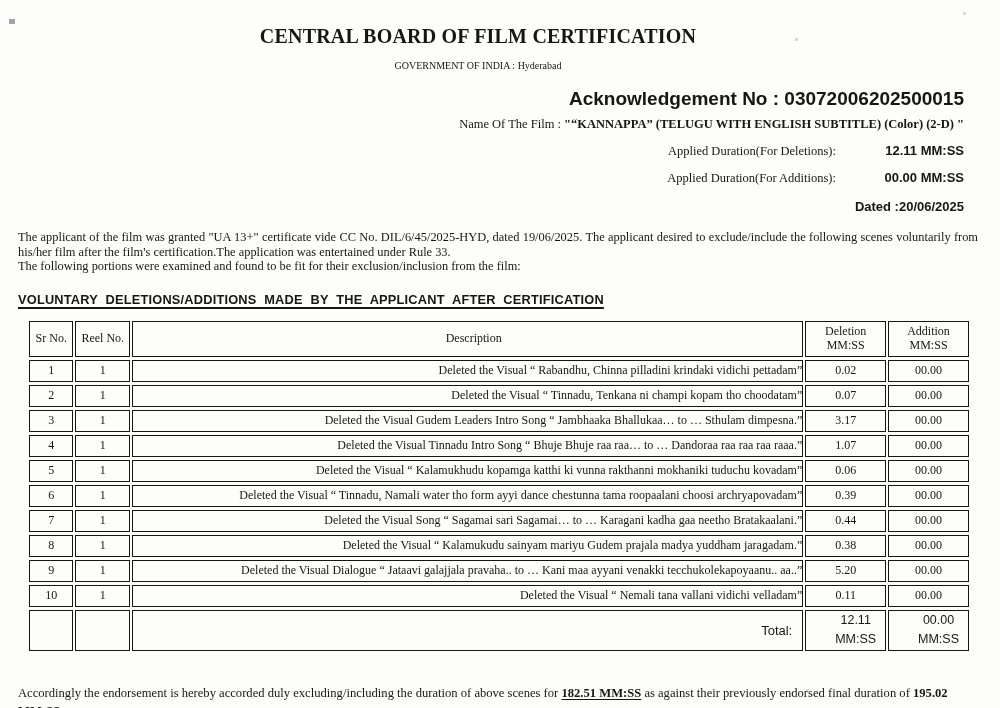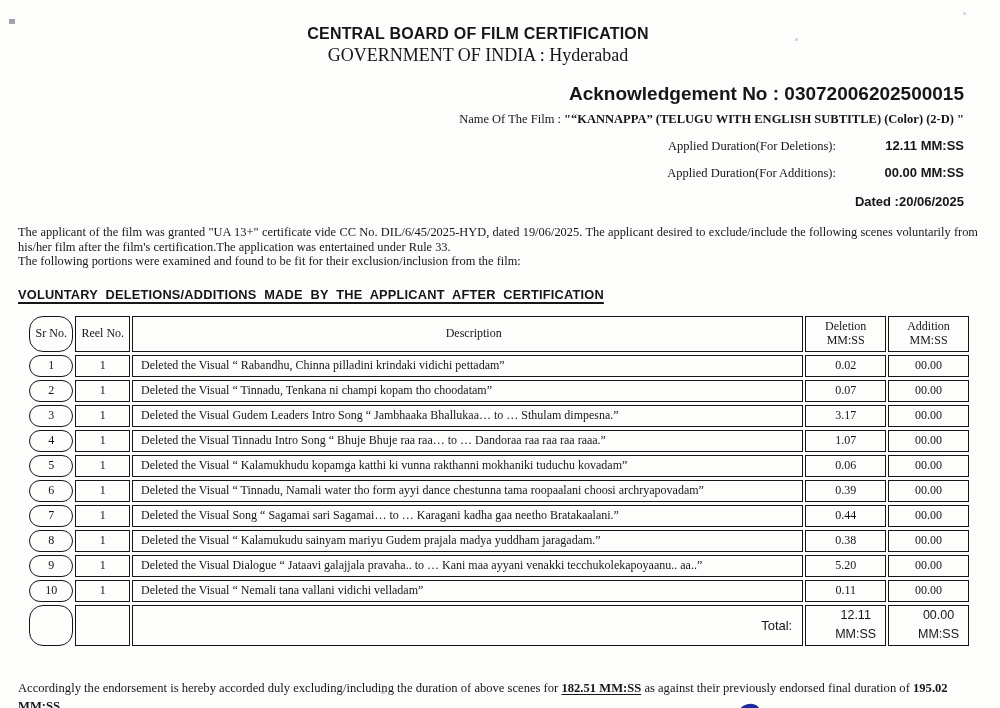--- a/index.html
+++ b/index.html
@@ -8,22 +8,22 @@
     background:#fdfdfc;
     color:#161616;
     font-family:"Liberation Serif", serif;
     position:relative;
     overflow:hidden;
   }
   .page { width:1000px; height:708px; position:relative; padding:25px 22px 0 18px; }
 
   
   .hdr { text-align:center; margin-right:40px; }
-  .hdr-title { font-family:Liberation Sans, sans-serif; font-weight:bold; font-size:16px; letter-spacing:.2px; }
-  .hdr-sub { font-size:18px; margin-top:2px; }
+  .hdr-title { font-family:Liberation Serif, serif; font-weight:bold; font-size:20px; letter-spacing:.2px; }
+  .hdr-sub { font-size:10px; margin-top:12px; }
 
   
   .meta { text-align:right; margin-top:17px; padding-right:14px; }
   .ack { font-family:"Liberation Sans", sans-serif; font-weight:bold; font-size:19px; }
   .film-line { font-size:12.5px; margin-top:7px; }
   .film-name { font-weight:bold; }
   .dur-line { display:flex; justify-content:flex-end; align-items:baseline; margin-top:11px; }
   .dur-label { font-size:12.5px; }
   .dur-value { font-family:"Liberation Sans", sans-serif; font-weight:bold; font-size:13px; width:128px; text-align:right; }
   .dated { font-family:Liberation Sans, sans-serif; font-weight:bold; font-size:13px; margin-top:13px; }
@@ -40,23 +40,23 @@
   }
 
   
   table.del-table {
     margin:11px 0 0 9px;
     border-collapse:separate; border-spacing:2px 3px;
     width:944px; table-layout:fixed;
     font-size:12px;
   }
   .del-table td, .del-table th { border:1.5px solid #151515; background:#fdfdfc; font-weight:normal; }
-  .c-sr   { width:44px;  text-align:center;border-radius:14px; }
+  .c-sr   { width:44px;  text-align:center; }
   .c-reel { width:54px;  text-align:center; }
-  .c-desc { width:664px; text-align:left; padding-left:8px; }
+  .c-desc { width:664px; text-align:right; padding-left:8px; }
   .c-del  { width:80px;  text-align:center;margin-left:20px; }
   .c-add  { width:80px;  text-align:center; }
   .del-table thead th { height:36px; vertical-align:middle; text-align:center; line-height:1.15; }
   .del-table thead th.c-desc { text-align:center; padding-left:12px; }
   .del-table tbody td { height:22px; vertical-align:middle; }
   .hdr2 span { display:block; }
   .total-label { text-align:right; padding-right:10px; font-family:"Liberation Sans", sans-serif; font-weight:bold; font-size:13px; vertical-align:middle;margin-top:20px; }
   .total-val { font-family:"Liberation Sans", sans-serif; font-weight:bold; font-size:12.5px; line-height:1.55; vertical-align:middle;padding-left:20px; }
   .total-val span { display:block; }
   .total-row td { height:44px; }

